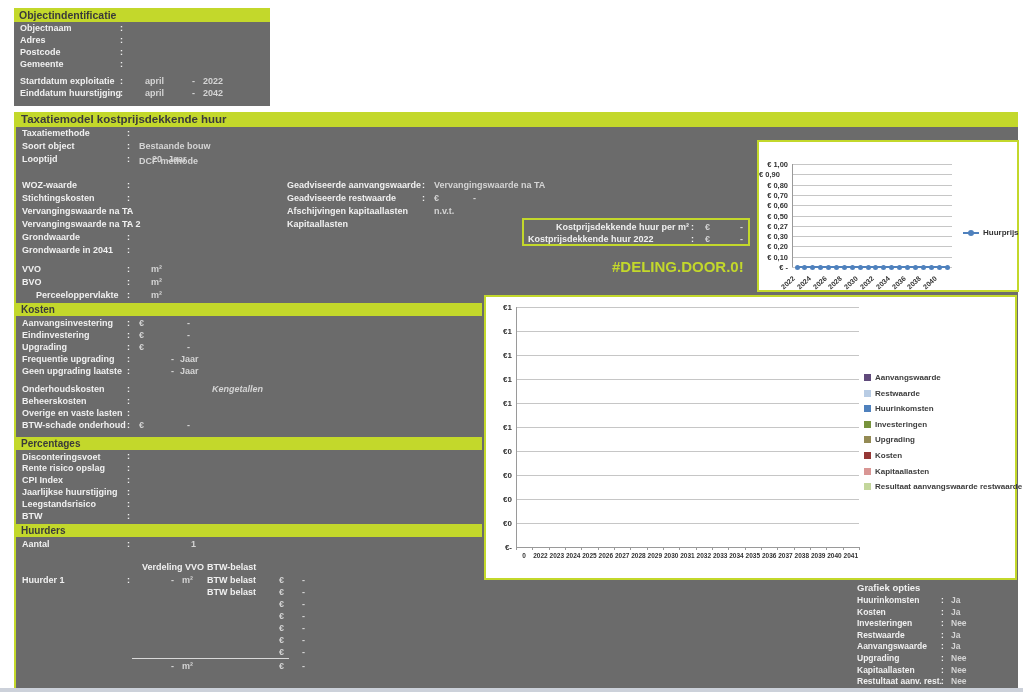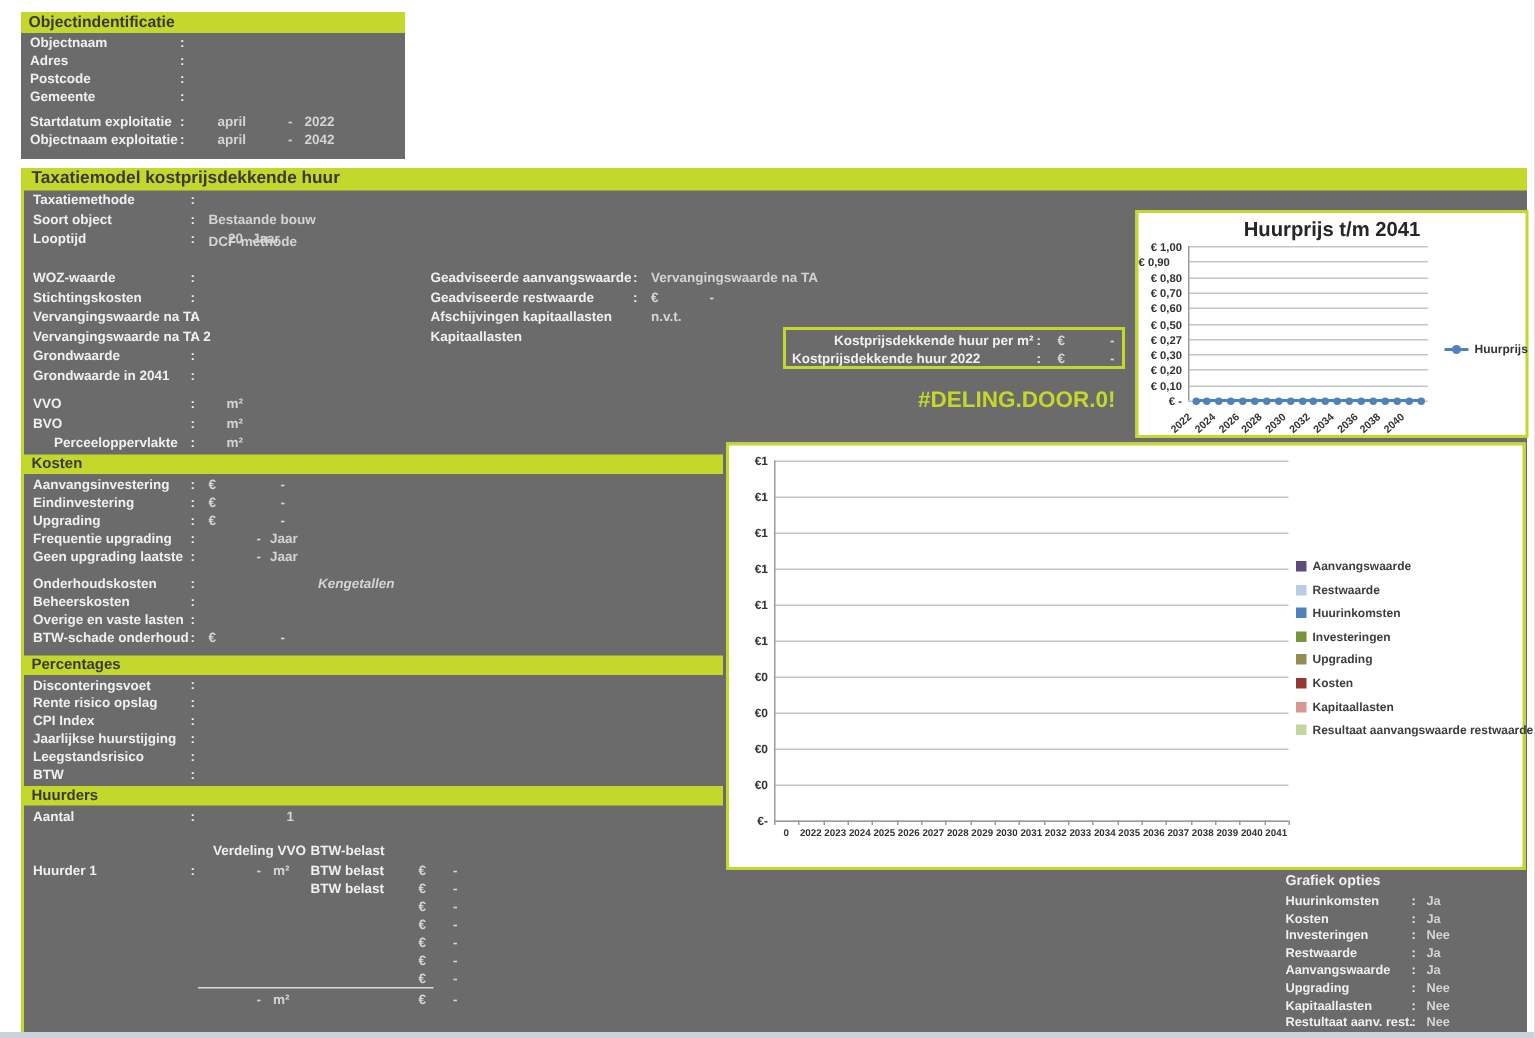--- a/index.html
+++ b/index.html
@@ -30,21 +30,21 @@
         <div style="position: absolute; white-space: nowrap; left: 106px; top: 13px; font-size: 9px; font-weight: bold; color: rgb(240, 240, 240);">:</div>
         <div style="position: absolute; white-space: nowrap; left: 6px; top: 25px; font-size: 9px; font-weight: bold; color: rgb(240, 240, 240);">Postcode</div>
         <div style="position: absolute; white-space: nowrap; left: 106px; top: 25px; font-size: 9px; font-weight: bold; color: rgb(240, 240, 240);">:</div>
         <div style="position: absolute; white-space: nowrap; left: 6px; top: 37px; font-size: 9px; font-weight: bold; color: rgb(240, 240, 240);">Gemeente</div>
         <div style="position: absolute; white-space: nowrap; left: 106px; top: 37px; font-size: 9px; font-weight: bold; color: rgb(240, 240, 240);">:</div>
         <div style="position: absolute; white-space: nowrap; left: 6px; top: 54px; font-size: 9px; font-weight: bold; color: rgb(240, 240, 240);">Startdatum exploitatie</div>
         <div style="position: absolute; white-space: nowrap; left: 106px; top: 54px; font-size: 9px; font-weight: bold; color: rgb(240, 240, 240);">:</div>
         <div style="position: absolute; white-space: nowrap; left: 131px; top: 54px; font-size: 9px; font-weight: bold; color: rgb(212, 212, 212);">april</div>
         <div style="position: absolute; white-space: nowrap; left: 178px; top: 54px; font-size: 9px; font-weight: bold; color: rgb(212, 212, 212);">-</div>
         <div style="position: absolute; white-space: nowrap; left: 189px; top: 54px; font-size: 9px; font-weight: bold; color: rgb(212, 212, 212);">2022</div>
-        <div style="position: absolute; white-space: nowrap; left: 6px; top: 66px; font-size: 9px; font-weight: bold; color: rgb(240, 240, 240);">Objectnaam exploitatie</div>
+        <div style="position: absolute; white-space: nowrap; left: 6px; top: 66px; font-size: 9px; font-weight: bold; color: rgb(240, 240, 240);">Einddatum huurstijging</div>
         <div style="position: absolute; white-space: nowrap; left: 106px; top: 66px; font-size: 9px; font-weight: bold; color: rgb(240, 240, 240);">:</div>
         <div style="position: absolute; white-space: nowrap; left: 131px; top: 66px; font-size: 9px; font-weight: bold; color: rgb(212, 212, 212);">april</div>
         <div style="position: absolute; white-space: nowrap; left: 178px; top: 66px; font-size: 9px; font-weight: bold; color: rgb(212, 212, 212);">-</div>
         <div style="position: absolute; white-space: nowrap; left: 189px; top: 66px; font-size: 9px; font-weight: bold; color: rgb(212, 212, 212);">2042</div>
       </div>
   </section>
 
   <section id="model" class="panel" style="left:14px;top:112px;width:1002px;height:576px;border-left:2px solid #c3d82b;">
     <div class="hdr" style="height:15px;line-height:15px;font-size:11.5px;">Taxatiemodel kostprijsdekkende huur</div>
 
@@ -58,21 +58,20 @@
         <div style="position: absolute; white-space: nowrap; left: 181px; top: 2px; font-size: 9px; font-weight: bold; color: rgb(212, 212, 212);">€</div>
         <div style="position: absolute; white-space: nowrap; left: 193px; top: 2px; font-size: 9px; font-weight: bold; color: rgb(212, 212, 212); width: 26px; text-align: right;">-</div>
         <div style="position: absolute; white-space: nowrap; left: 4px; top: 14px; font-size: 9px; font-weight: bold; color: rgb(240, 240, 240);">Kostprijsdekkende huur 2022</div>
         <div style="position: absolute; white-space: nowrap; left: 167px; top: 14px; font-size: 9px; font-weight: bold; color: rgb(240, 240, 240);">:</div>
         <div style="position: absolute; white-space: nowrap; left: 181px; top: 14px; font-size: 9px; font-weight: bold; color: rgb(212, 212, 212);">€</div>
         <div style="position: absolute; white-space: nowrap; left: 193px; top: 14px; font-size: 9px; font-weight: bold; color: rgb(212, 212, 212); width: 26px; text-align: right;">-</div>
       </div>
     <div id="err" style="left:596px;top:146px;">#DELING.DOOR.0!</div>
 
     <div id="chart-top" class="chartbox" style="left:741px;top:28px;width:262px;height:152px;">
-      <div class="ctitle">Huurprijs t/m 2041</div>
     <div style="position: absolute; left: 33px; top: 22px; width: 160px; height: 1px; background: rgb(198, 198, 198);"></div>
         <div style="position: absolute; white-space: nowrap; left: 0px; top: 18px; width: 29px; text-align: right; font-size: 7.5px; font-weight: bold; color: rgb(51, 51, 51);">€ 1,00</div>
         <div style="position: absolute; left: 33px; top: 32.3px; width: 160px; height: 1px; background: rgb(198, 198, 198);"></div>
         <div style="position: absolute; white-space: nowrap; left: 0px; top: 28.3px; width: 43px; font-size: 7.5px; font-weight: bold; color: rgb(51, 51, 51);">€ 0,90</div>
         <div style="position: absolute; left: 33px; top: 42.6px; width: 160px; height: 1px; background: rgb(198, 198, 198);"></div>
         <div style="position: absolute; white-space: nowrap; left: 0px; top: 38.6px; width: 29px; text-align: right; font-size: 7.5px; font-weight: bold; color: rgb(51, 51, 51);">€ 0,80</div>
         <div style="position: absolute; left: 33px; top: 52.9px; width: 160px; height: 1px; background: rgb(198, 198, 198);"></div>
         <div style="position: absolute; white-space: nowrap; left: 0px; top: 48.9px; width: 29px; text-align: right; font-size: 7.5px; font-weight: bold; color: rgb(51, 51, 51);">€ 0,70</div>
         <div style="position: absolute; left: 33px; top: 63.2px; width: 160px; height: 1px; background: rgb(198, 198, 198);"></div>
         <div style="position: absolute; white-space: nowrap; left: 0px; top: 59.2px; width: 29px; text-align: right; font-size: 7.5px; font-weight: bold; color: rgb(51, 51, 51);">€ 0,60</div>

